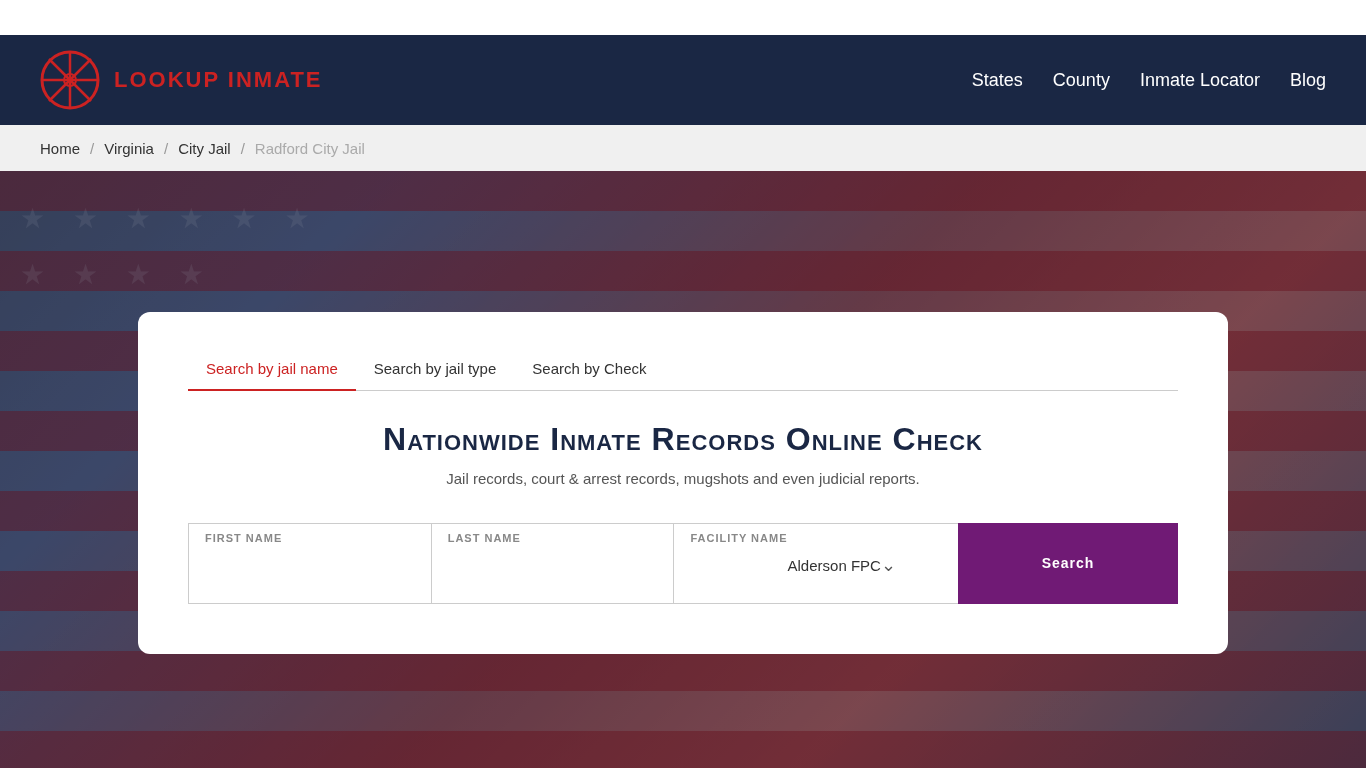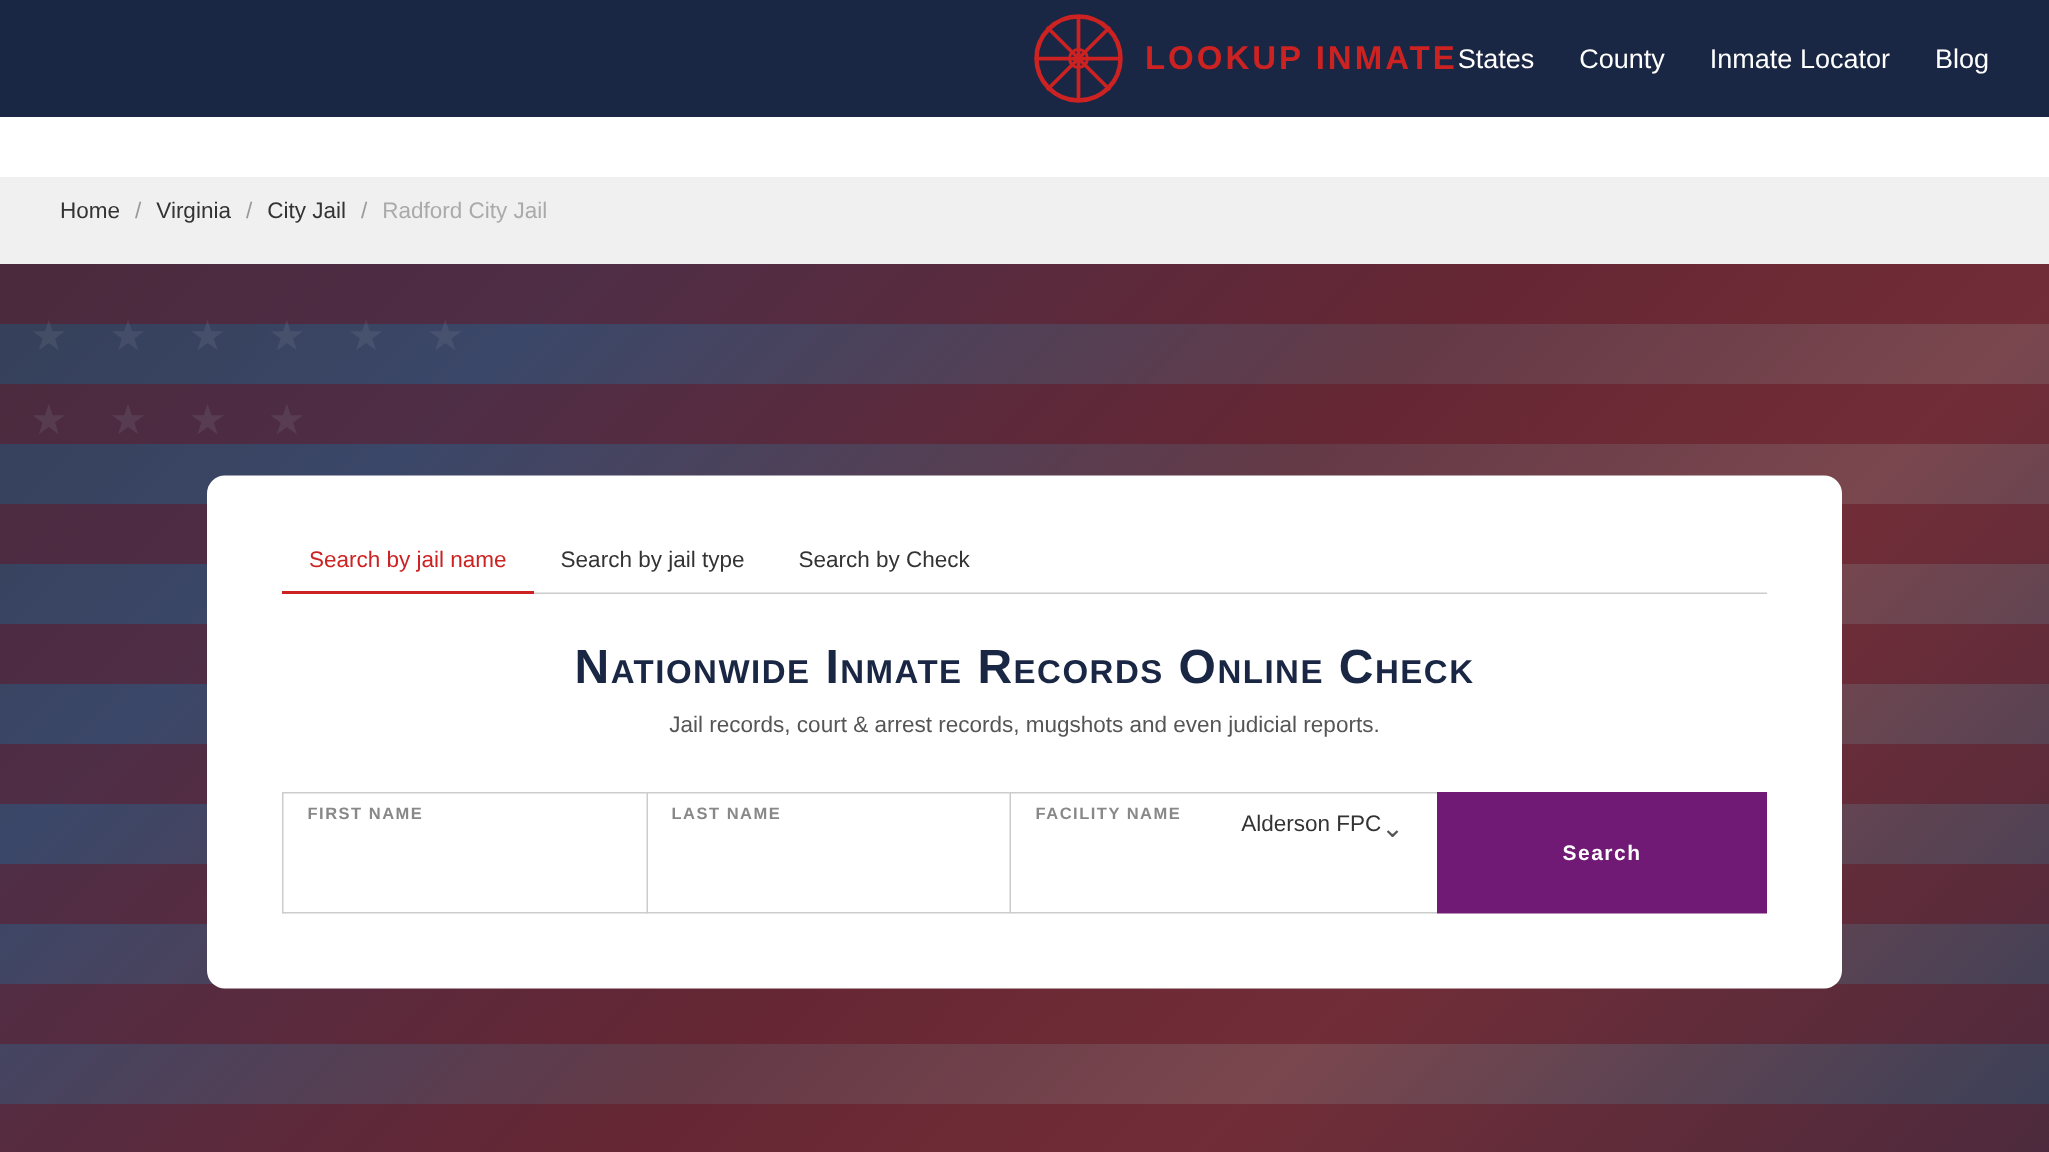--- a/index.html
+++ b/index.html
@@ -3,23 +3,24 @@
   <meta charset="utf-8">
   <style>
     * { margin: 0; padding: 0; box-sizing: border-box; }
     body { font-family: Arial, sans-serif; width: 1366px; height: 768px; overflow: hidden; }
 
     
     .navbar {
       background-color: #1a2744;
       display: flex;
       align-items: center;
-      justify-content: flex-end;
+      justify-content: space-between;
       padding: 0 40px;
-      height: 78px;
+      height: 90px;
+      margin-top: 35px;
     }
     .logo-area {
       display: flex;
       align-items: center;
       gap: 14px;
     }
     .logo-icon {
       width: 60px;
       height: 60px;
     }
@@ -43,25 +44,24 @@
       text-decoration: none;
       font-size: 18px;
       font-weight: 400;
     }
 
     
     .breadcrumb-bar {
       background-color: #f0f0f0;
       padding: 14px 40px;
       display: flex;
-      align-items: flex-start;
+      align-items: flex-end;
       gap: 6px;
       font-size: 15px;
-      height: 58px;
-      margin-top: 40px;
+      height: 46px;
     }
     .breadcrumb-bar a {
       color: #333;
       text-decoration: none;
     }
     .breadcrumb-bar .sep {
       color: #999;
       margin: 0 4px;
     }
     .breadcrumb-bar .current {
@@ -198,23 +198,22 @@
       border: 1px solid #ccc;
       border-right: none;
       padding: 8px 16px;
       display: flex;
       flex-direction: row;
       justify-content: flex-start;
       position: relative;
     }
     .field-select-inner {
       display: flex;
-      align-items: flex-start;
+      align-items: center;
       justify-content: space-between;
-      margin-left: 40px;
     }
     .field-select-value {
       font-size: 15px;
       color: #333;
       margin-top: 4px;
     }
     .chevron-icon {
       font-size: 18px;
       color: #555;
       margin-top: 4px;

